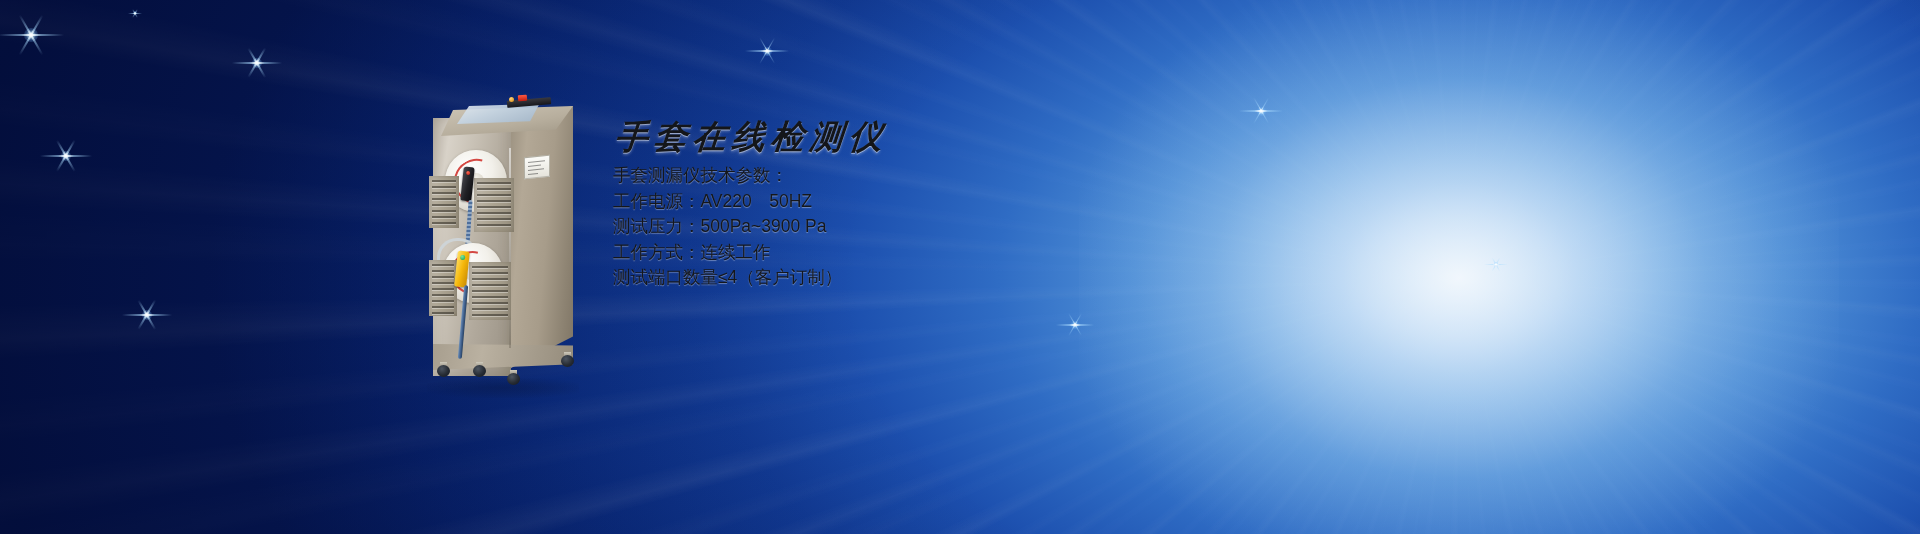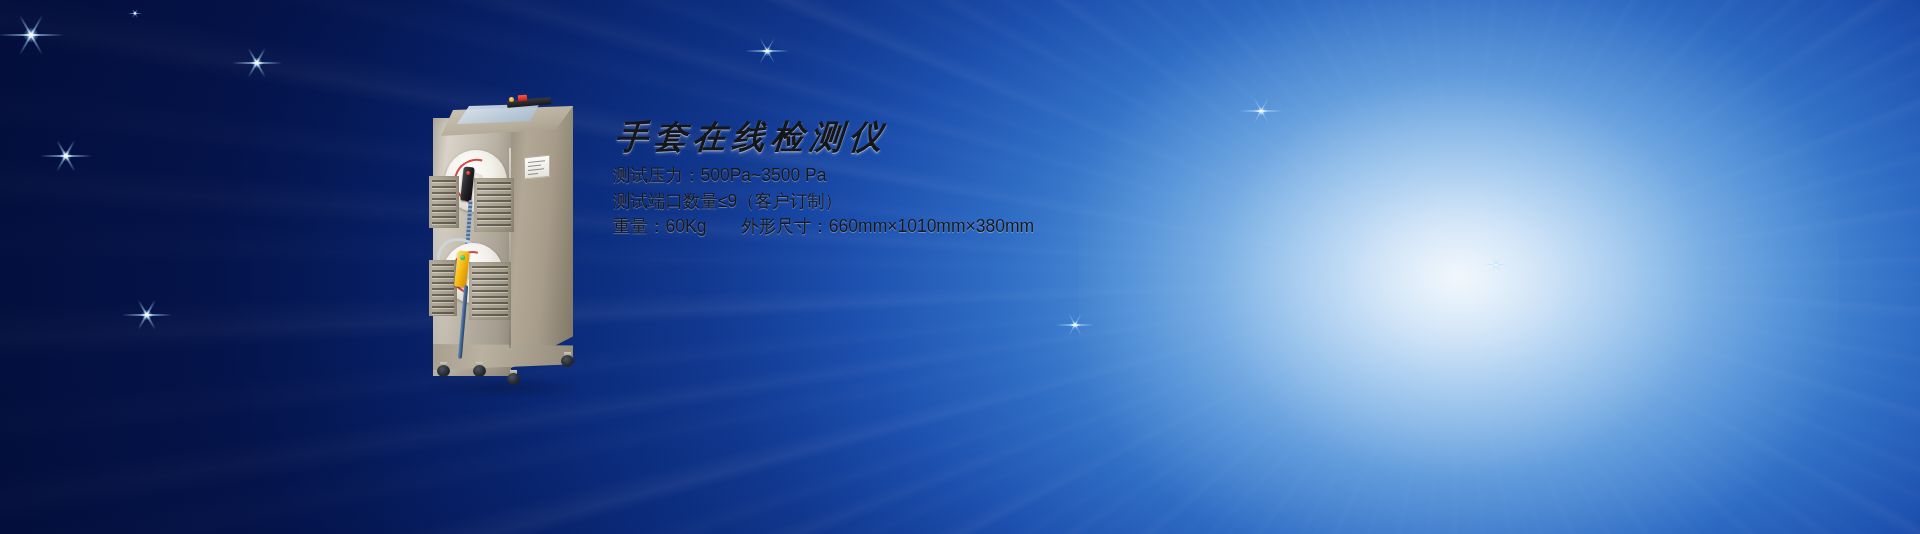--- a/index.html
+++ b/index.html
@@ -520,19 +520,21 @@
     </div>
     <div class="caster" style="left:140px; top:264px;">
       <div class="fork"></div>
       <div class="wheel"></div>
     </div>
   </div>
 
   <div id="copy">
     <div id="title">手套在线检测仪</div>
     <div id="spec-list">
-        <div class="spec-line">测试压力：500Pa~3500 Pa</div>
-        <div class="spec-line">测试端口数量≤9（客户订制）</div>
-        <div class="spec-line">重量：60Kg　　外形尺寸：660mm×1010mm×380mm</div>
+        <div class="spec-line">手套测漏仪技术参数：</div>
+        <div class="spec-line">工作电源：AV220　50HZ</div>
+        <div class="spec-line">测试压力：500Pa~3900 Pa</div>
+        <div class="spec-line">工作方式：连续工作</div>
+        <div class="spec-line">测试端口数量≤4（客户订制）</div>
       </div>
   </div>
 
 </div>
 
 </body></html>

